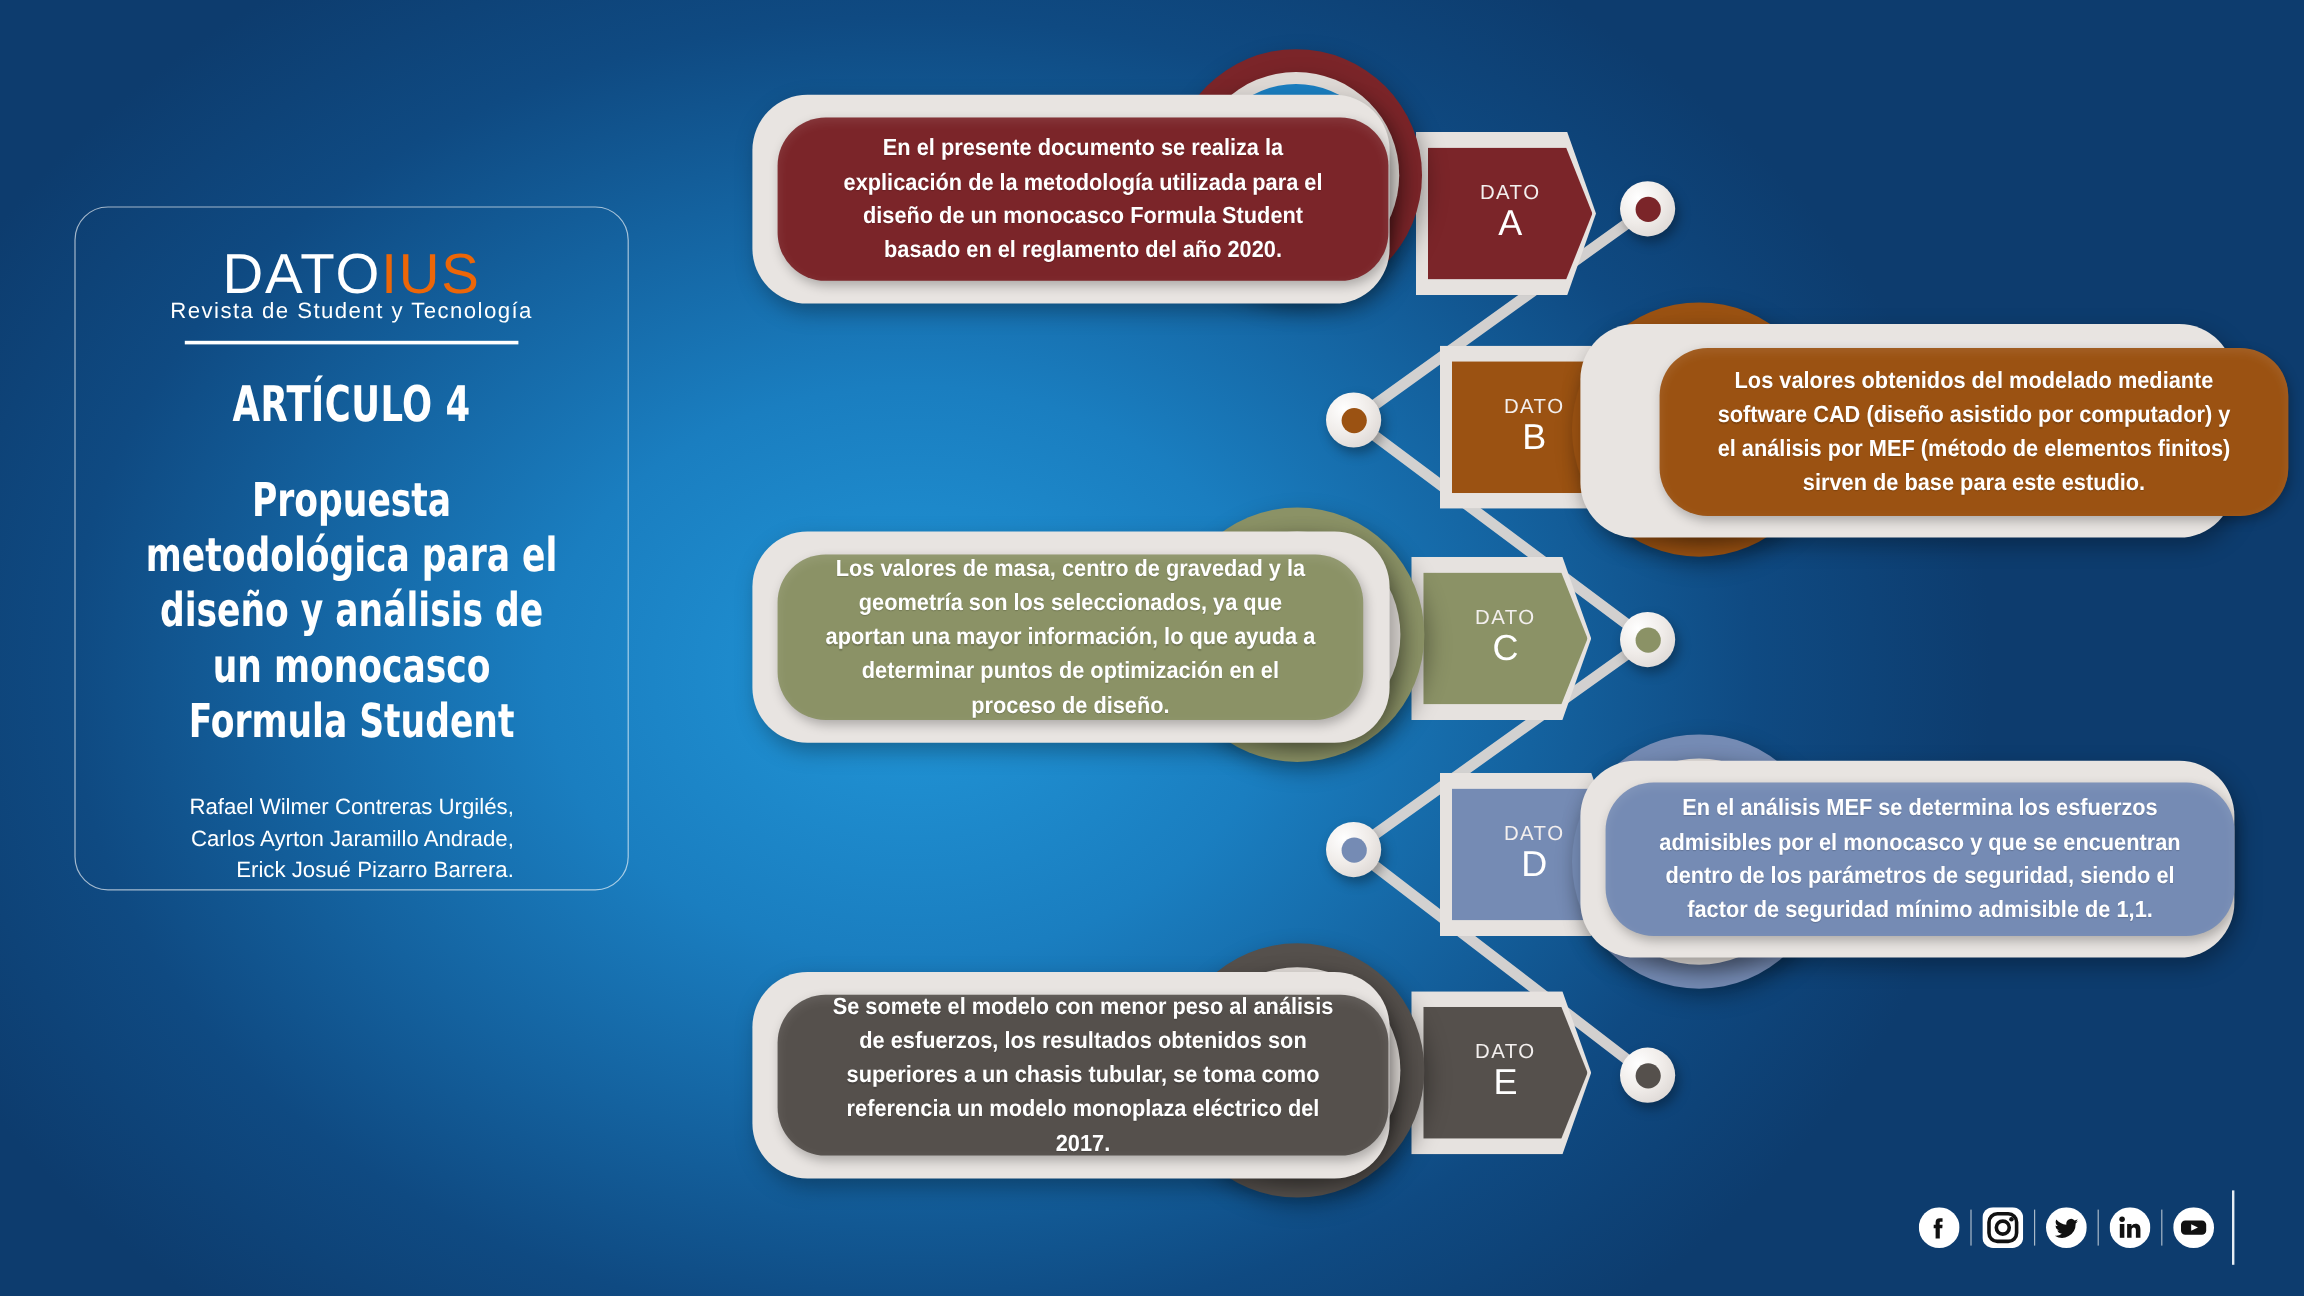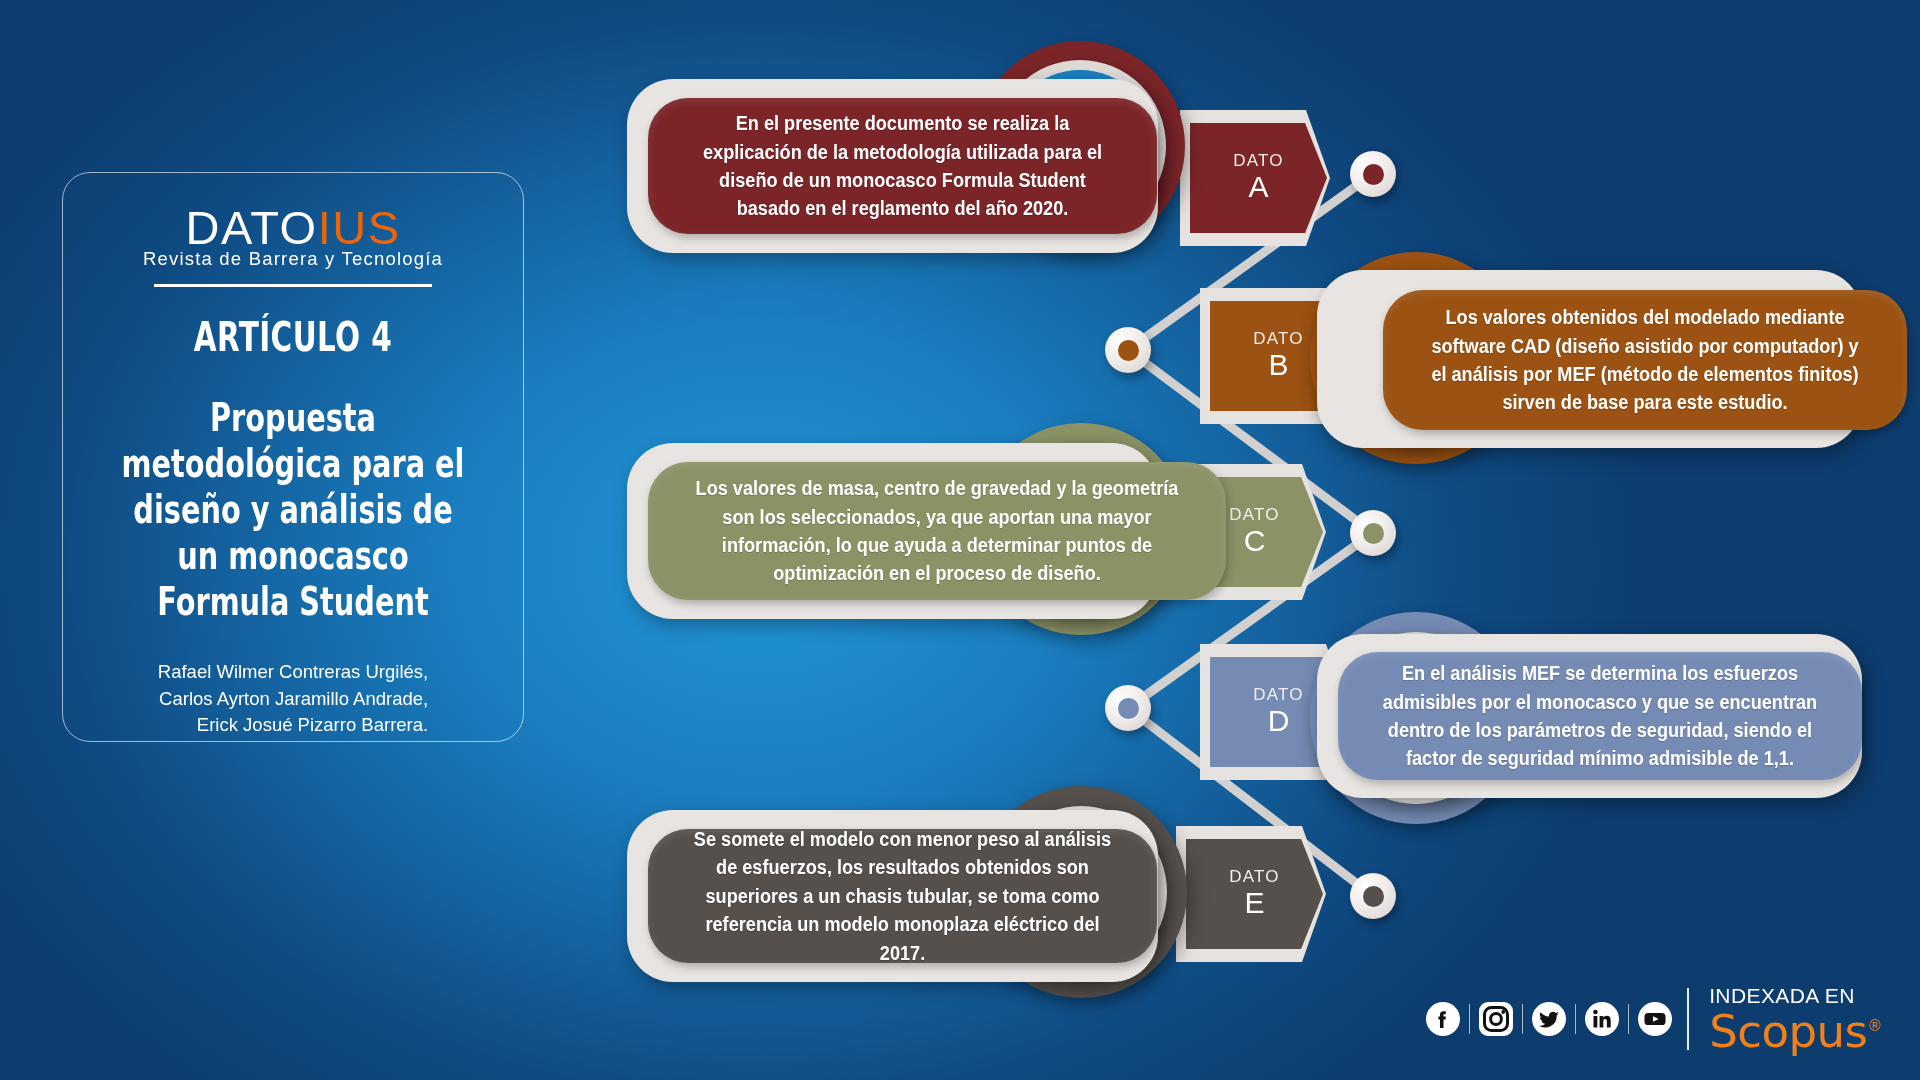--- a/index.html
+++ b/index.html
@@ -112,21 +112,21 @@
       font-family:"DejaVu Sans","Liberation Sans",sans-serif; letter-spacing:-.5px; margin-top:1px; }
   #scopus sup{ font-size:15px; vertical-align:super; }
 </style>
 </head>
 <body>
 
 <div id="left-panel">
 
   <div id="logo-wrap">
     <div id="logo-main"><span class="w">DATO</span><span class="o">IUS</span></div>
-    <div id="logo-sub">Revista de Barrera y Tecnología</div>
+    <div id="logo-sub">Revista de Student y Tecnología</div>
     <div id="logo-rule"></div>
   </div>
 
   <div id="article-label">ARTÍCULO 4</div>
   <div id="article-title">Propuesta metodológica para el diseño y análisis de un monocasco Formula Student</div>
   <div id="authors">Rafael Wilmer Contreras Urgilés,<br>Carlos Ayrton Jaramillo Andrade,<br>Erick Josué Pizarro Barrera.</div>
 </div>
 
 <div id="flow">
 
@@ -183,21 +183,21 @@
     <div class="hex-shadow" style="left:1176px; top:464px; width:150px; height:136px;"></div>
     <div class="hex" style="left:1186px; top:477px; width:137px; height:110px; background:#8b9266;">
       <span class="dato-word">DATO</span>
       <span class="dato-letter">C</span>
     </div>
 
     <div class="ring" style="left:975px; top:423px; width:212px; height:212px; background:#8b9266;"></div>
     <div class="ring" style="left:1005px; top:453px; width:152px; height:152px; background:#1a7ec0; box-shadow:0 0 0 10px #ded9d5;"></div>
 
     <div class="plate" style="left:627px; top:443px; width:531px; height:176px;"></div>
-    <div class="card" style="left:648px; top:462px; width:578px; height:138px; background:#8b9266;">
+    <div class="card" style="left:648px; top:462px; width:488px; height:138px; background:#8b9266;">
       <p>Los valores de masa, centro de gravedad y la geometría son los seleccionados, ya que aportan una mayor información, lo que ayuda a determinar puntos de optimización en el proceso de diseño.</p>
     </div>
 
     <div class="bead" style="left:1350px; top:510px;">
       <i style="background:#8b9266;"></i>
     </div>
   </div>
 
   <div class="row">
     <div class="hex-shadow" style="left:1200px; top:644px; width:150px; height:136px;"></div>
@@ -283,17 +283,13 @@
       <svg width="34" height="34" viewBox="0 0 34 34">
           <circle cx="17" cy="17" r="17" fill="#fff"></circle>
         <rect x="6.5" y="11" width="21" height="12" rx="3.6" fill="#111"></rect>
         <path d="M15 14.3l5.6 2.7-5.6 2.7z" fill="#fff"></path>
       </svg>
     </div>
   </div>
 
   <div id="divider-bar"></div>
 
-  <div id="scopus-block">
-    <div id="indexada">INDEXADA EN</div>
-    <div id="scopus"><span>Scopus</span><sup>®</sup></div>
-  </div>
 </div>
 
 </body></html>

